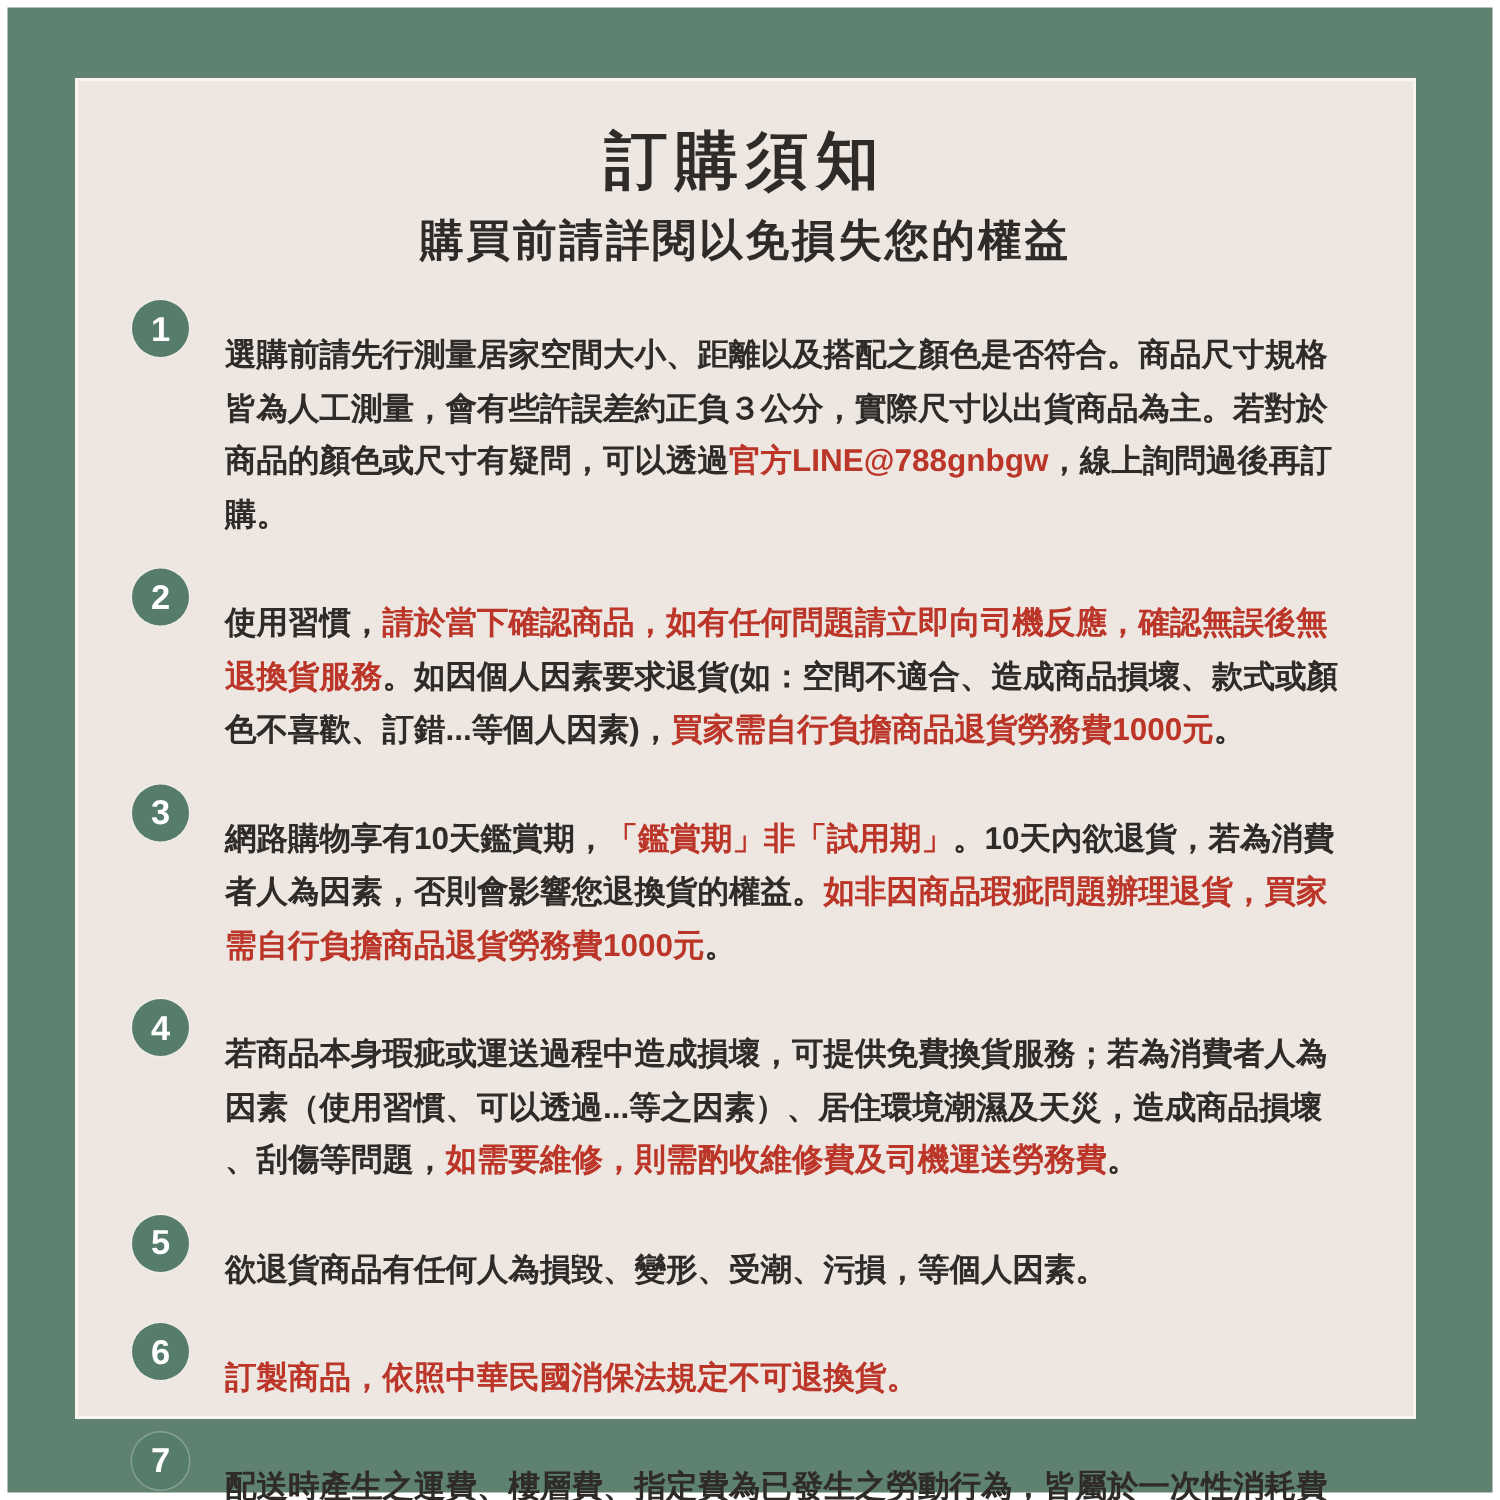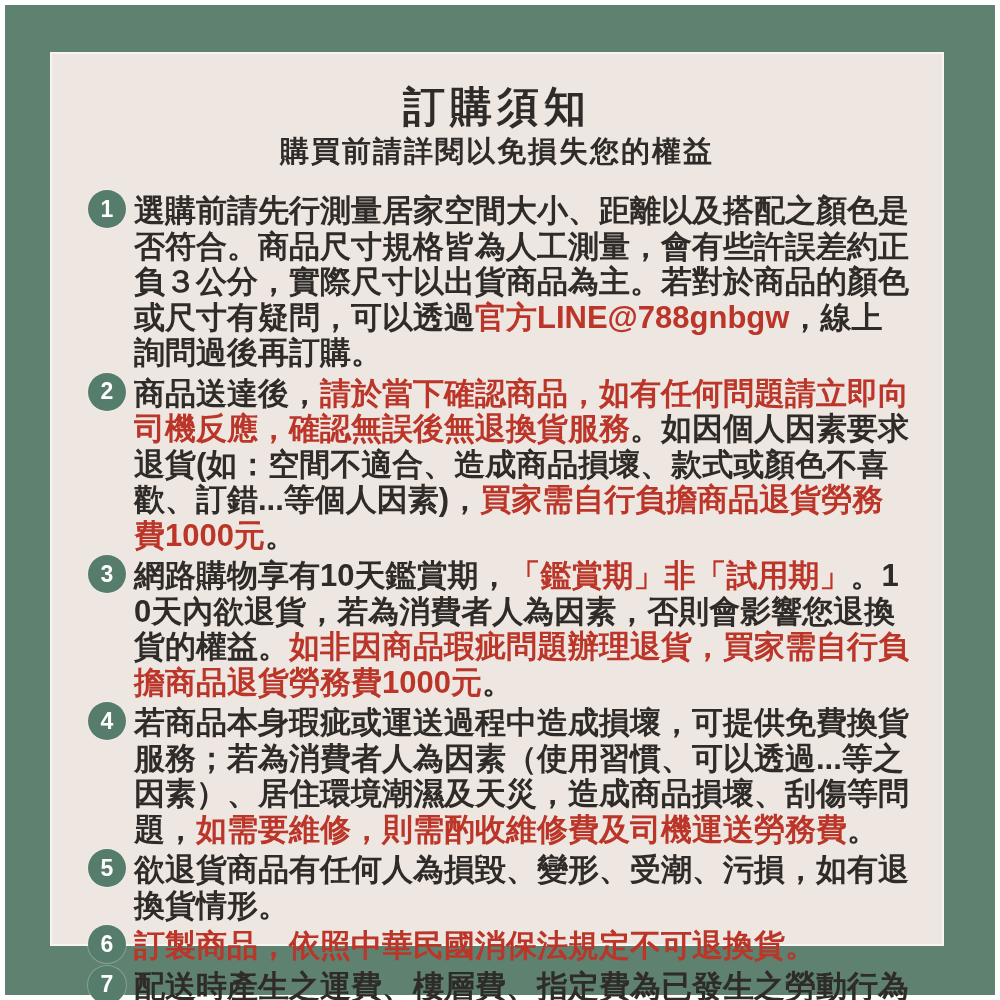--- a/index.html
+++ b/index.html
@@ -23,21 +23,21 @@
     border:2px solid #f8f4ef;
   }
   .title{
     margin:28px 0 0 0;
     text-align:center;
     font-size:42px;line-height:50px;
     font-weight:800;letter-spacing:5px;
     color:var(--text-black,#2E2B28);
   }
   .subtitle{
-    margin:0 0 0 0;
+    margin:10px 0 0 0;
     text-align:center;
     font-size:29px;line-height:38px;
     font-weight:800;letter-spacing:2px;
     color:var(--text-black,#2E2B28);
   }
   .notice-list{
     list-style:none;
     margin:21px 0 0 0;
     padding:0 28px 0 36px;
   }
@@ -51,22 +51,22 @@
     flex:0 0 38px;
     width:38px;height:38px;border-radius:50%;
     background:var(--badge-green,#567C6B);
     color:var(--badge-text,#FFFFFF);
     font-size:23px;font-weight:700;
     display:flex;align-items:center;justify-content:center;
     margin-top:-1px;
     box-shadow:0 0 0 1px rgba(255,255,255,.25);
   }
   .item-text{
-    margin:2px;flex:1;
-    font-size:31px;line-height:35.5px;
+    margin:18px;flex:1;
+    font-size:21px;line-height:35.5px;
     font-weight:700;
     color:var(--text-black,#2E2B28);
     line-break:anywhere;
     word-break:break-all;
     text-align:left;
   }
   .seg-red{color:var(--text-red,#BB3528);}
 </style>
 </head>
 <body>
@@ -76,33 +76,33 @@
     <div class="panel">
       <h1 class="title">訂購須知</h1>
       <h2 class="subtitle">購買前請詳閱以免損失您的權益</h2>
       <ol class="notice-list" id="notice-list">
           <li class="notice-item">
             <span class="badge">1</span>
             <p class="item-text"><span class="seg-black">選購前請先行測量居家空間大小、距離以及搭配之顏色是否符合。商品尺寸規格皆為人工測量，會有些許誤差約正負３公分，實際尺寸以出貨商品為主。若對於商品的顏色或尺寸有疑問，可以透過</span><span class="seg-red">官方LINE@788gnbgw</span><span class="seg-black">，線上詢問過後再訂購。</span></p>
           </li>
           <li class="notice-item">
             <span class="badge">2</span>
-            <p class="item-text"><span class="seg-black">商品送達後，</span><span class="seg-red">請於當下確認商品，如有任何問題請立即向司機反應，確認無誤後無退換貨服務</span><span class="seg-black">。如因個人因素要求退貨(如：空間不適合、造成商品損壞、款式或顏色不喜歡、訂錯...等個人因素)，</span><span class="seg-red">買家需自行負擔商品退貨勞務費1000元</span><span class="seg-black">。</span></p>
+            <p class="item-text"><span class="seg-black">使用習慣，</span><span class="seg-red">請於當下確認商品，如有任何問題請立即向司機反應，確認無誤後無退換貨服務</span><span class="seg-black">。如因個人因素要求退貨(如：空間不適合、造成商品損壞、款式或顏色不喜歡、訂錯...等個人因素)，</span><span class="seg-red">買家需自行負擔商品退貨勞務費1000元</span><span class="seg-black">。</span></p>
           </li>
           <li class="notice-item">
             <span class="badge">3</span>
             <p class="item-text"><span class="seg-black">網路購物享有10天鑑賞期，</span><span class="seg-red">「鑑賞期」非「試用期」</span><span class="seg-black">。10天內欲退貨，若為消費者人為因素，否則會影響您退換貨的權益。</span><span class="seg-red">如非因商品瑕疵問題辦理退貨，買家需自行負擔商品退貨勞務費1000元</span><span class="seg-black">。</span></p>
           </li>
           <li class="notice-item">
             <span class="badge">4</span>
             <p class="item-text"><span class="seg-black">若商品本身瑕疵或運送過程中造成損壞，可提供免費換貨服務；若為消費者人為因素（使用習慣、可以透過...等之因素）、居住環境潮濕及天災，造成商品損壞、刮傷等問題，</span><span class="seg-red">如需要維修，則需酌收維修費及司機運送勞務費</span><span class="seg-black">。</span></p>
           </li>
           <li class="notice-item">
             <span class="badge">5</span>
-            <p class="item-text"><span class="seg-black">欲退貨商品有任何人為損毀、變形、受潮、污損，如有退換貨情形。</span></p>
+            <p class="item-text"><span class="seg-black">欲退貨商品有任何人為損毀、變形、受潮、污損，等個人因素。</span></p>
           </li>
           <li class="notice-item">
             <span class="badge">6</span>
             <p class="item-text"><span class="seg-red">訂製商品，依照中華民國消保法規定不可退換貨。</span></p>
           </li>
           <li class="notice-item">
             <span class="badge">7</span>
             <p class="item-text"><span class="seg-black">配送時產生之運費、樓層費、指定費為已發生之勞動行為，皆屬於一次性消耗費用，如有退換貨情形，商品送達後。</span></p>
           </li>
           <li class="notice-item">

